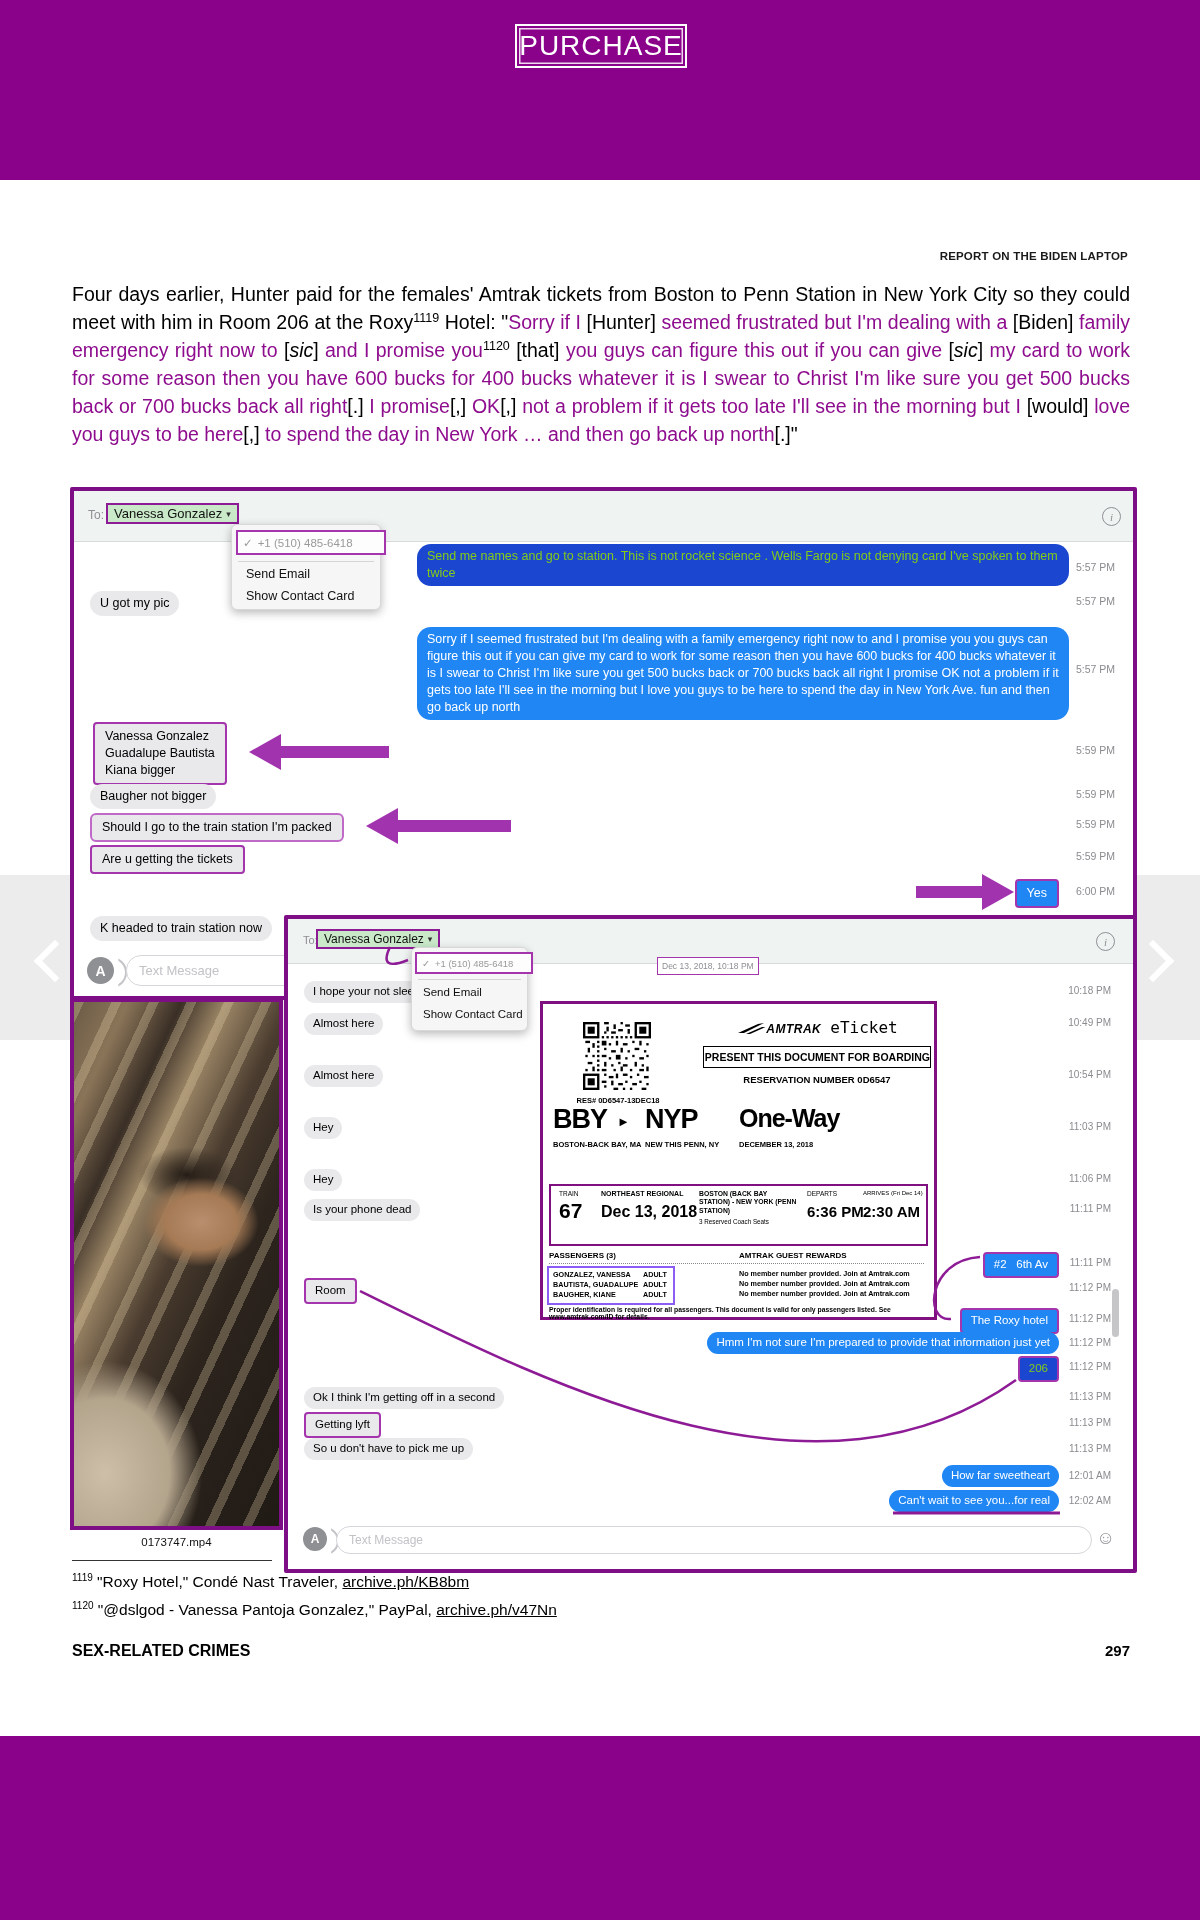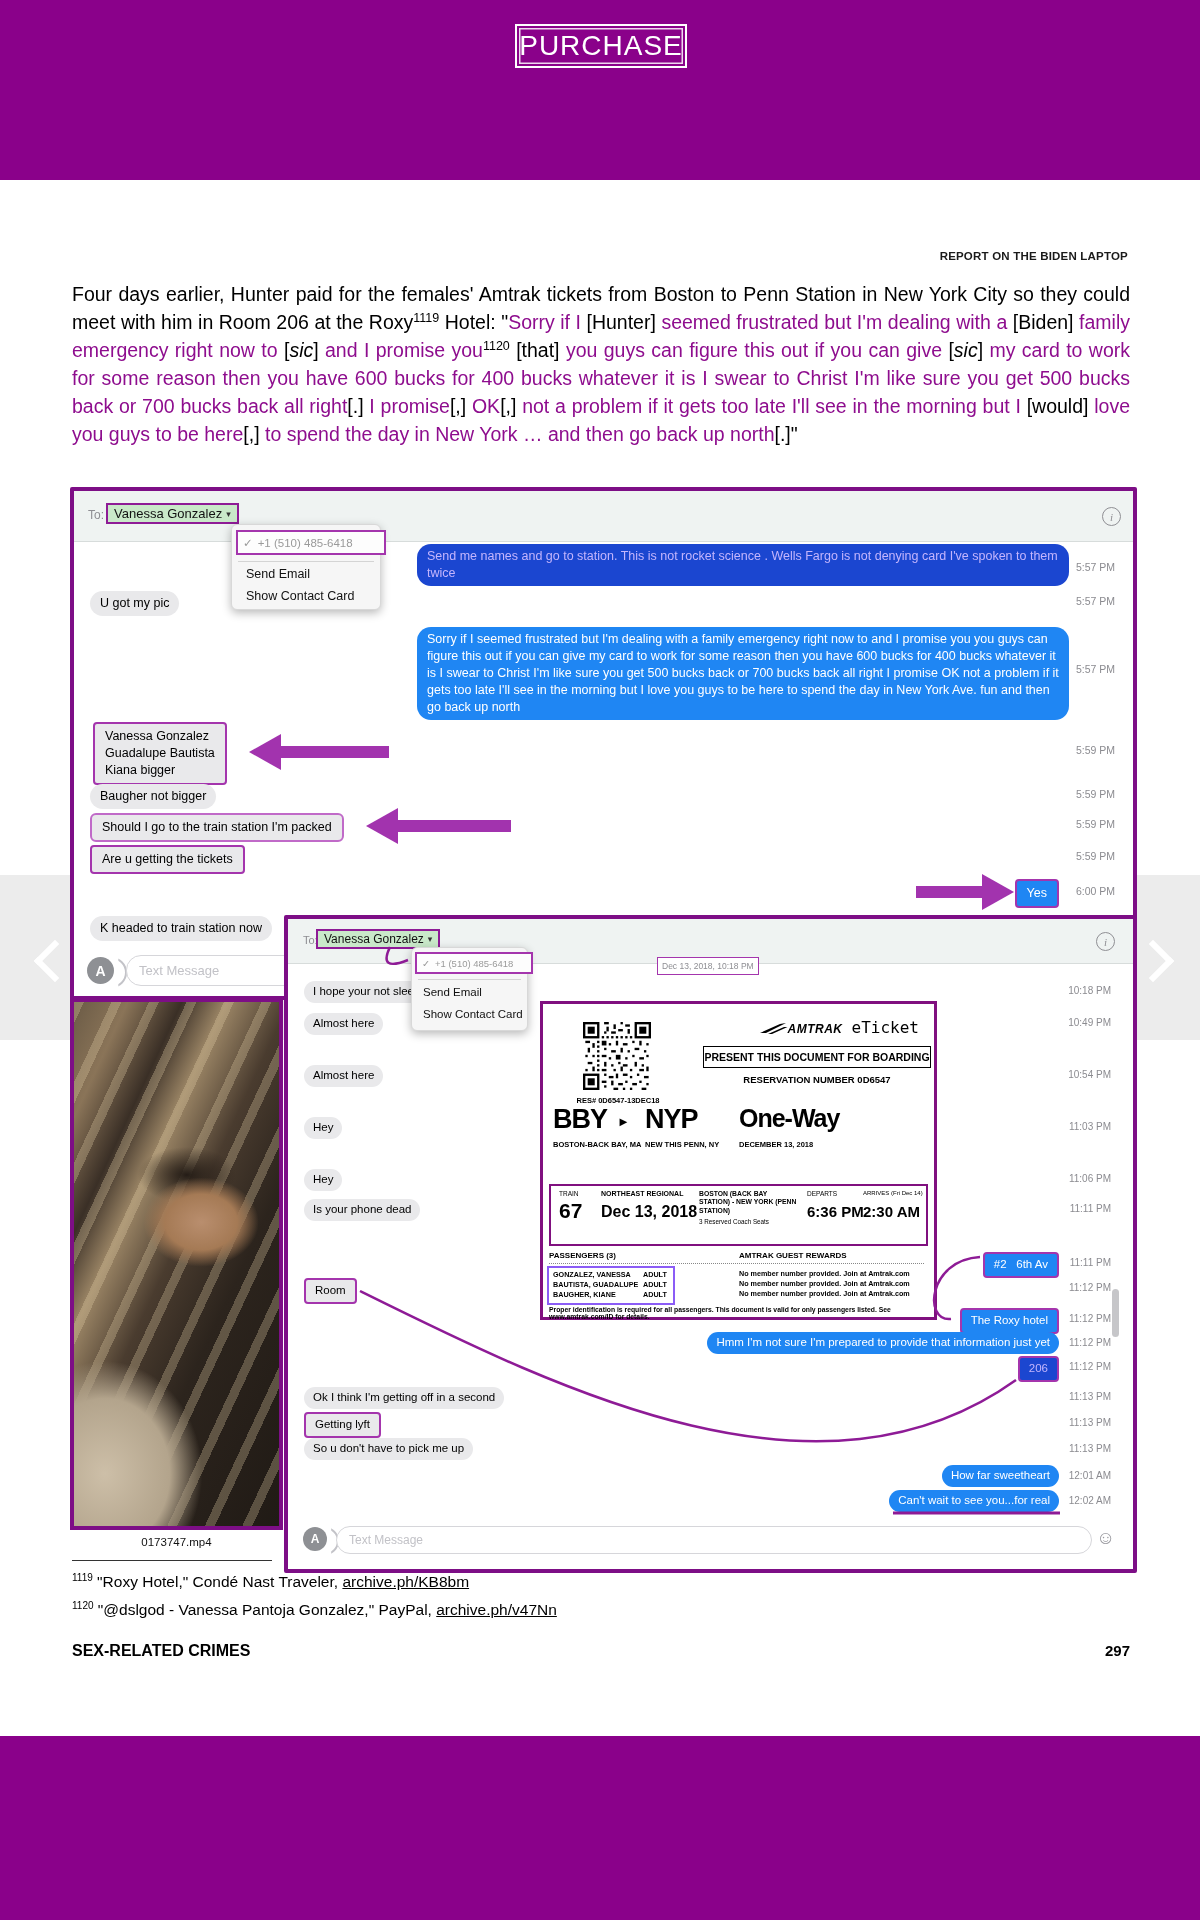--- a/index.html
+++ b/index.html
@@ -20,41 +20,41 @@
   .pill{position:absolute;background:#c9e9c9;border:2px solid #8e1b96;color:#111;display:flex;align-items:center;gap:4px;padding:1px 6px}
   .pill .caret{font-size:9px;color:#333}
   .info-icon{position:absolute;width:17px;height:17px;border:1.6px solid #8f8f94;border-radius:50%;color:#8f8f94;font-size:11px;font-style:italic;display:flex;align-items:center;justify-content:center;font-family:"Liberation Serif",serif}
   .menu{position:absolute;background:#f6f6f6;border:1px solid #d8d8d8;border-radius:6px;box-shadow:0 3px 10px rgba(0,0,0,.28);z-index:5}
   .menu .phone{position:absolute;border:2px solid #a435ad;color:#9a9a9a;background:#fdfdfd;display:flex;align-items:center;gap:5px;padding:0 5px}
   .menu .mitem{position:absolute;color:#111}
   .menu .mdiv{position:absolute;left:6px;right:6px;height:1px;background:#d4d4d4}
   .bub{position:absolute;border-radius:14px;padding:4px 10px;font-size:12.5px;line-height:1.36;color:#000;background:#e9e9eb;white-space:pre-line}
   .bub.sm{font-size:11.5px;padding:3px 9px;border-radius:12px;white-space:nowrap}
   .bub.blue{background:#1f86f3;color:#fff}
-  .bub.bluedark{background:#1b46d0;color:#c4b5fd}
+  .bub.bluedark{background:#1b46d0;color:#84cc16}
   .bub.boxed{border:2.5px solid #a435ad;border-radius:4px}
   .bub.boxedlight{border:2.5px solid #c06ac8;border-radius:6px}
   .tms{position:absolute;font-size:10.5px;color:#8b8b90;width:56px;text-align:right;white-space:nowrap}
   .tms.sm{font-size:10px;width:48px}
   .arr{position:absolute}
   .arr .tail{position:absolute;background:#a233ae}
   .arr .headL{position:absolute;width:0;height:0;border-top:18px solid transparent;border-bottom:18px solid transparent;border-right:32px solid #a233ae;left:0;top:0}
   .arr .headR{position:absolute;width:0;height:0;border-top:18px solid transparent;border-bottom:18px solid transparent;border-left:32px solid #a233ae;top:0}
   .inputbar-icon{position:absolute;width:27px;height:27px;border-radius:50%;background:#8e9094;color:#fff;display:flex;align-items:center;justify-content:center;font-size:14px;font-weight:bold}
   .inputbar-arc{position:absolute;width:27px;height:27px;border-radius:50%;border:2px solid #c3c3c8;clip-path:inset(0 0 0 72%)}
   .txtinput{position:absolute;border:1.5px solid #d6d6da;border-radius:15px;font-size:13px;color:#444;padding:0 12px;background:#fff;outline:none;font-family:"Liberation Sans",sans-serif}
   .txtinput::placeholder{color:#c2c2c7}
   .smiley{position:absolute;color:#9a9aa0;font-size:19px}
   .datebadge{position:absolute;border:1.5px solid #a435ad;color:#8e8e93;font-size:8.5px;padding:3px 4px;background:#fff;white-space:nowrap}
   .scrollthumb{position:absolute;width:7px;border-radius:4px;background:#c6c6c9}
   
   .ticket{position:absolute;background:#fff;border:3.5px solid #80107f;z-index:6}
   .tk{position:absolute;color:#000;font-family:"Liberation Sans",sans-serif}
   .tkb{font-weight:bold}
-  .presentbox{position:absolute;border:1.5px solid #000;text-align:center;font-weight:bold}
+  .presentbox{position:absolute;border:1.5px solid #000;text-align:right;font-weight:bold}
   .trainbox{position:absolute;border:2px solid #80107f}
   .paxbox{position:absolute;border:2px solid #8b5cf6}
   .dotrule{position:absolute;border-top:1.5px dotted #888}
   
   .photo{position:absolute;border:4px solid #7d0e86;background-color:#2e2620;
     background-image:
       radial-gradient(ellipse 80px 62px at 62% 42%, #b98e6e 0%, #a57a55 45%, rgba(0,0,0,0) 72%),
       radial-gradient(ellipse 70px 40px at 55% 33%, #241c16 0%, rgba(0,0,0,0) 70%),
       radial-gradient(ellipse 130px 150px at 15% 90%, #cdbfa8 0%, #b3a48c 50%, rgba(0,0,0,0) 75%),
       repeating-linear-gradient(115deg, rgba(225,205,165,.30) 0 9px, rgba(0,0,0,0) 9px 34px),
@@ -311,21 +311,21 @@
           <rect x="27" y="26" width="1" height="1"></rect>
         <rect x="9" y="27" width="1" height="1"></rect>
           <rect x="13" y="28" width="2" height="1"></rect>
           <rect x="17" y="28" width="1" height="1"></rect>
           <rect x="20" y="28" width="1" height="1"></rect>
           <rect x="25" y="28" width="2" height="1"></rect>
       </g>
     </svg>
     <div class="tk tkb" style="left:10px;top:92px;width:130px;text-align:center;font-size:7.5px">RES# 0D6547-13DEC18</div>
 
-    <div class="tk" style="left:148px;top:14px;width:228px;text-align:right;white-space:nowrap">
+    <div class="tk" style="left:160px;top:14px;width:228px;text-align:center;white-space:nowrap">
       <svg width="30" height="13" viewBox="0 0 30 13" style="vertical-align:-2px">
           <g fill="#000">
             <path d="M2 11 L22 2 L28 1 L8 11 Z"></path>
             <path d="M10 12 L26 5 L29.5 5 L14 12 Z"></path>
           </g>
         </svg><span class="tkb" style="font-size:12px;font-style:italic;letter-spacing:.5px">AMTRAK</span><span style="font-family:'DejaVu Sans Mono',monospace;font-size:15px"> </span><span style="font-family:'DejaVu Sans Mono',monospace;font-size:16px">eTicket</span>
     </div>
     <div class="presentbox" style="left:160px;top:42px;width:226px;height:20px;font-size:10.5px;line-height:20px">PRESENT THIS DOCUMENT FOR BOARDING</div>
     <div class="tk tkb" style="left:160px;top:70px;width:228px;text-align:center;font-size:9.5px">RESERVATION NUMBER 0D6547</div>
 

